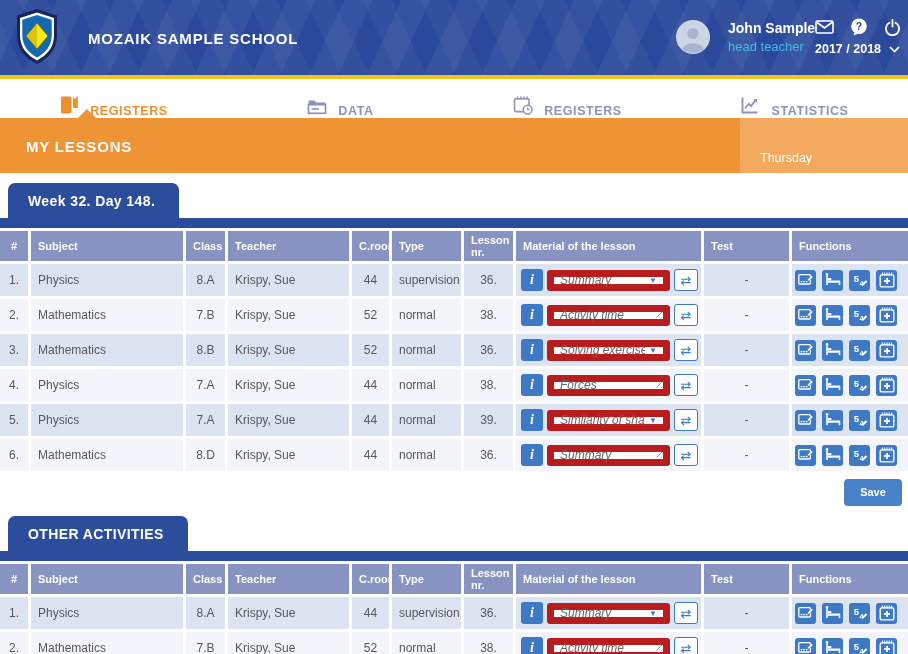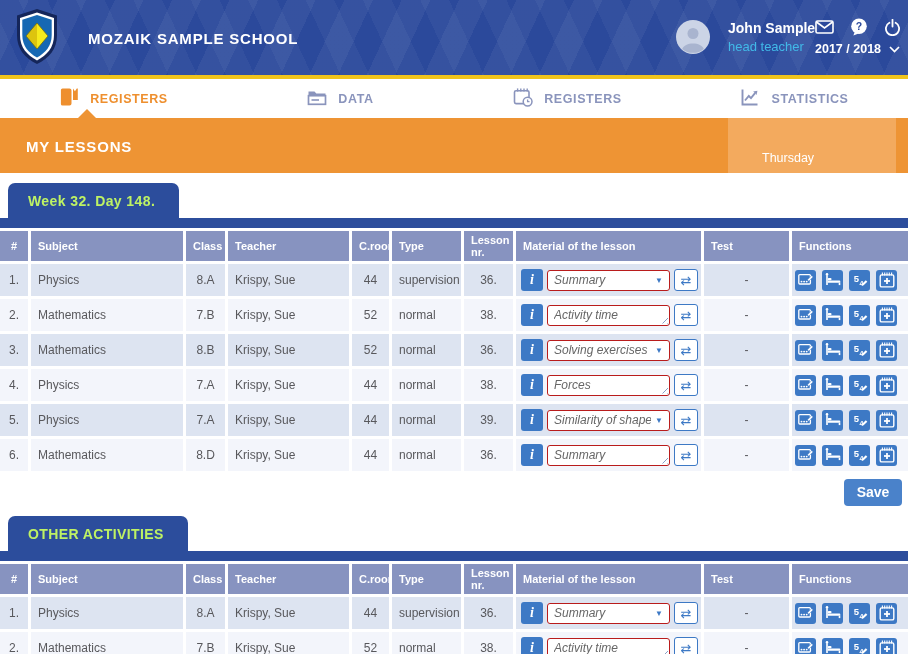--- a/index.html
+++ b/index.html
@@ -19,39 +19,39 @@
   .user-role { font-size:13px; color:#41b9e8; margin-top:3px; }
   .top-icons { position:absolute; left:815px; top:18px; width:86px;
     display:flex; justify-content:space-between; align-items:center; }
   .top-icons span { cursor:pointer; display:flex; }
   .year { position:absolute; left:815px; top:42px; color:#fff; font-weight:bold;
     font-size:12.5px; display:flex; align-items:center; gap:8px; cursor:pointer; }
   .accent-line { height:4px; background:#f0c41c; }
 
   
   .nav { height:39px; background:#fff; display:grid; grid-template-columns:repeat(4,1fr); }
-  .nav-tab { display:flex; align-items:center; justify-content:center; gap:11px;
+  .nav-tab { display:flex; align-items:flex-end; justify-content:center; gap:11px;
     color:#8a94bc; font-weight:bold; font-size:12.5px; letter-spacing:.6px; cursor:pointer; }
   .nav-tab.active { color:#ee8f2e; }
 
   
   .banner { height:55px; background:#ee9434; position:relative; }
   .banner-notch { position:absolute; top:-9px; left:78px; width:0; height:0;
     border-left:9px solid transparent; border-right:9px solid transparent;
     border-bottom:9px solid #ee9434; }
   .banner-title { position:absolute; left:26px; top:50%; transform:translateY(-50%);
     color:#fff; font-size:15px; font-weight:bold; letter-spacing:.8px; }
-  .banner-day { position:absolute; right:12px; top:0; bottom:0; width:168px; background:#f3aa5e;
+  .banner-day { position:absolute; right:0; top:0; bottom:0; width:168px; background:#f3aa5e;
     color:#fff; font-size:12.5px; display:flex; align-items:flex-end;
-    padding:0 0 8px 34px; cursor:pointer; }
+    padding:0 0 8px 20px; cursor:pointer; }
 
   
   .section-tab { position:relative; height:45px; margin-top:10px; }
   .section + .section .section-tab { margin-top:3px; }
-  .tab { position:absolute; left:8px; top:0; bottom:0; background:#2c4d9c; color:#bef264;
+  .tab { position:absolute; left:8px; top:0; bottom:0; background:#2c4d9c; color:#ffffff;
     font-weight:bold; font-size:14px; padding:10px 24px 0 20px;
     border-radius:7px 7px 0 0; letter-spacing:.4px; }
   .tab-underbar { position:absolute; left:0; right:0; bottom:0; height:10px; background:#2c4d9c; }
 
   .thead, .trow { display:grid; column-gap:3px;
     grid-template-columns:28px 152px 39px 121px 37px 69px 49px 185px 85px 1fr; }
   .thead { margin-top:3px; height:30px; }
   .hcell { background:#8793c0; color:#fff; font-size:11px; font-weight:bold;
     display:flex; align-items:center; padding:0 7px; }
   .hcell.c-center { justify-content:center; padding:0; }
@@ -60,42 +60,42 @@
   .trow.odd  .cell { background:#dde4f1; }
   .trow.even .cell { background:#f3f5fb; }
   .cell { display:flex; align-items:center; font-size:12px; color:#58585c; padding:0 7px; }
   .c-center { justify-content:center; padding:0; }
   .c-material { padding:0 3px 0 5px; gap:4px; }
   .c-functions { gap:6px; padding:0 0 0 3px; }
 
   .ibtn { width:22px; height:22px; flex:0 0 auto; background:#3d79c5; border:none;
     border-radius:3px; color:#fff; font-family:"Liberation Serif", serif;
     font-style:italic; font-weight:bold; font-size:14px; cursor:pointer; }
-  .mat-box { flex:1; min-width:0; height:21px; border:1px solid #b91c1c; border-radius:3px;
+  .mat-box { flex:1; min-width:0; height:21px; border:7px solid #b91c1c; border-radius:3px;
     background:#fff; display:flex; align-items:center; padding:0 6px; position:relative; cursor:pointer; }
   .mat-text { font-style:italic; color:#666; font-size:12px; white-space:nowrap;
     overflow:hidden; flex:1; }
   .caret { display:none; color:#3d79c5; font-size:8px; margin-left:4px; }
   .is-select .caret { display:block; }
   .is-textarea::after { content:""; position:absolute; right:1px; bottom:1px;
     width:8px; height:8px;
     background:repeating-linear-gradient(-45deg, #8aa0c8 0 1.3px, transparent 1.3px 3.6px);
     clip-path:polygon(100% 0, 100% 100%, 0 100%); }
   .swapbtn { width:24px; height:22px; flex:0 0 auto; background:#fff; border:1px solid #3d79c5;
     border-radius:3px; color:#3d79c5; font-size:13px; line-height:1; padding:0; cursor:pointer;
     font-family:"DejaVu Sans", sans-serif; }
   .fbtn { width:21px; height:21px; flex:0 0 auto; background:#3d79c5; border:none;
     border-radius:3px; padding:0; cursor:pointer; display:flex;
     align-items:center; justify-content:center; }
   .fbtn svg { display:block; }
 
   .save-row { height:42px; display:flex; justify-content:flex-end; align-items:center;
     padding-right:6px; }
   .save-btn { width:58px; height:27px; background:#4a82ca; color:#fff; border:none;
-    border-radius:4px; font-weight:bold; font-size:14px; cursor:pointer;
+    border-radius:4px; font-weight:bold; font-size:11px; cursor:pointer;
     font-family:"Liberation Sans", sans-serif; }
 </style>
 </head>
 <body>
 
 <div class="topbar">
   <span class="logo">
     <svg width="46" height="58" viewBox="0 0 46 58">
       <path d="M23 1 L43 7.5 V27 C43 41.5 35 50 23 56 C11 50 3 41.5 3 27 V7.5 Z" fill="#15265a"></path>
       <path d="M23 4.4 L40 10 V27 C40 39.8 33 47 23 52.4 C13 47 6 39.8 6 27 V10 Z" fill="#fff"></path>

